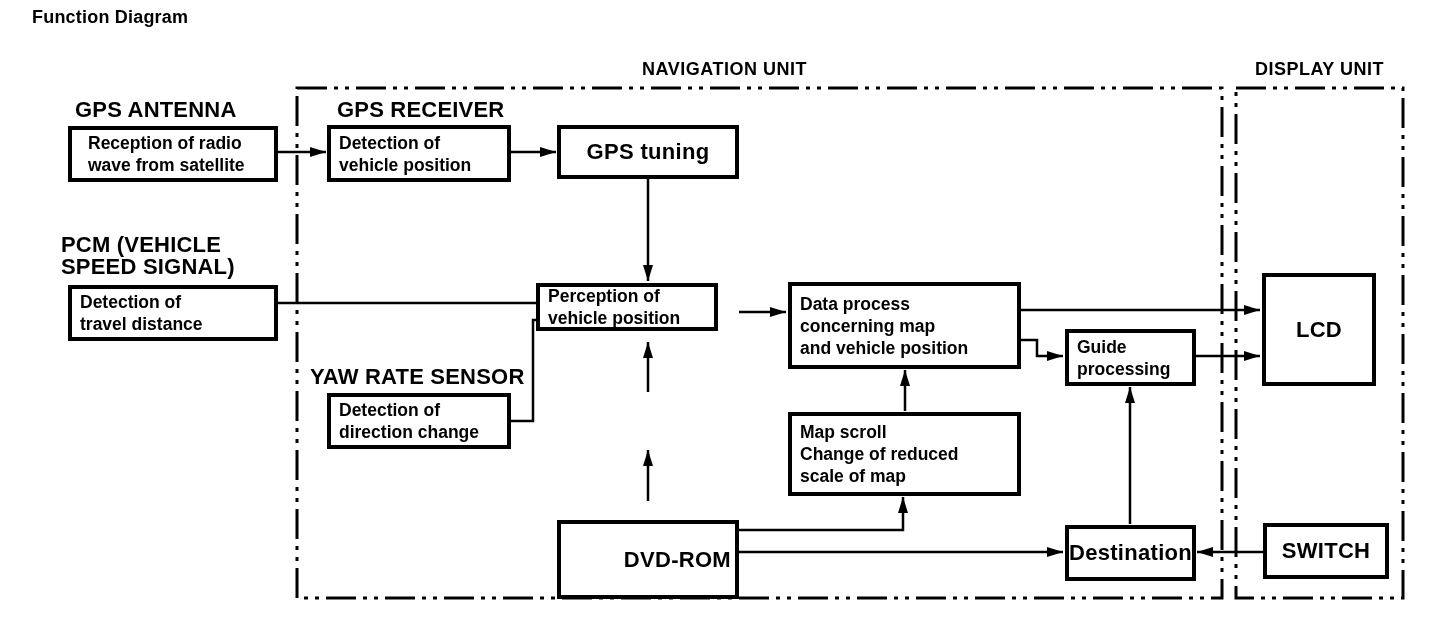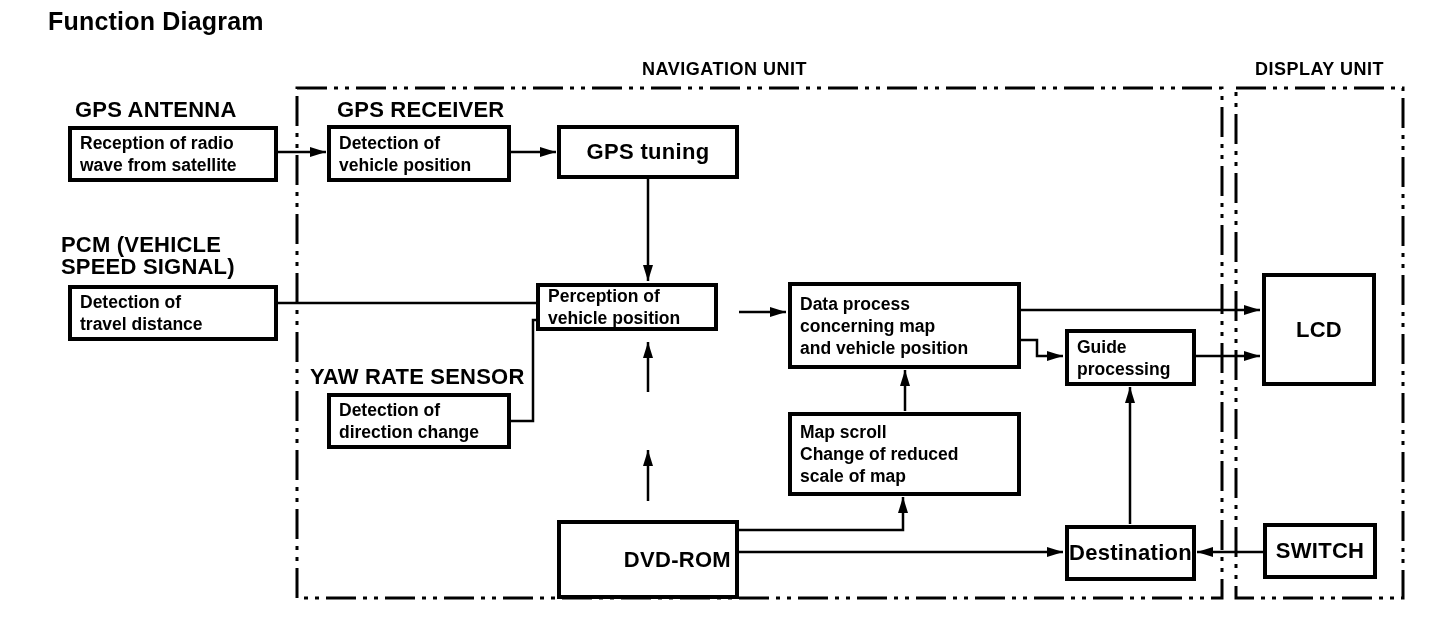--- a/index.html
+++ b/index.html
@@ -4,22 +4,22 @@
 <style>
   :root { --ink:#000000; --paper:#ffffff; }
   html,body { margin:0; padding:0; background:var(--paper); }
   .stage {
     position:relative; width:1456px; height:628px;
     background:var(--paper); color:var(--ink);
     font-family:"Liberation Sans", sans-serif; overflow:hidden;
   }
   .wires { position:absolute; left:0; top:0; }
   .title {
-    position:absolute; left:48px; top:7px;
-    font-size:25px; font-weight:bold; letter-spacing:0.2px;
+    position:absolute; left:32px; top:7px;
+    font-size:18px; font-weight:bold; letter-spacing:0.2px;
   }
   .lbl {
     position:absolute; font-size:22px; font-weight:bold;
     line-height:22px; white-space:pre-line; letter-spacing:0.2px;
   }
   .unit-label {
     position:absolute; top:59px; font-size:18px; font-weight:bold;
     text-align:center; letter-spacing:0.5px;
   }
   .node {
@@ -71,21 +71,21 @@
 
   <div class="unit-label" style="left:297px; width:855px;">NAVIGATION UNIT</div>
   <div class="unit-label" style="left:1236px; width:167px;">DISPLAY UNIT</div>
 
   <div class="lbl" style="left:75px; top:99px;">GPS ANTENNA</div>
   <div class="lbl" style="left:337px; top:99px;">GPS RECEIVER</div>
   <div class="lbl" style="left:61px; top:234px;">PCM (VEHICLE
 SPEED SIGNAL)</div>
   <div class="lbl" style="left:310px; top:366px;">YAW RATE SENSOR</div>
 
-  <div class="node" style="left:68px; top:126px; width:210px; height:56px;">
+  <div class="node" style="left:68px; top:126px; width:210px; height:56px;padding-left:8px;">
     <span>Reception of radio
 wave from satellite</span>
   </div>
 
   <div class="node" style="left:327px; top:125px; width:184px; height:57px;">
     <span>Detection of
 vehicle position</span>
   </div>
 
   <div class="node center big" style="left:557px; top:125px; width:182px; height:54px;">
@@ -130,17 +130,17 @@
   </div>
 
   <div class="node center big" style="left:1065px; top:525px; width:131px; height:56px;">
     <span>Destination</span>
   </div>
 
   <div class="node center big" style="left:1262px; top:273px; width:114px; height:113px;">
     <span>LCD</span>
   </div>
 
-  <div class="node center big" style="left:1263px; top:523px; width:114px; height:56px;">
+  <div class="node center big" style="left:1263px; top:523px; width:126px; height:56px;">
     <span>SWITCH</span>
   </div>
 
 </div>
 
 </body></html>

